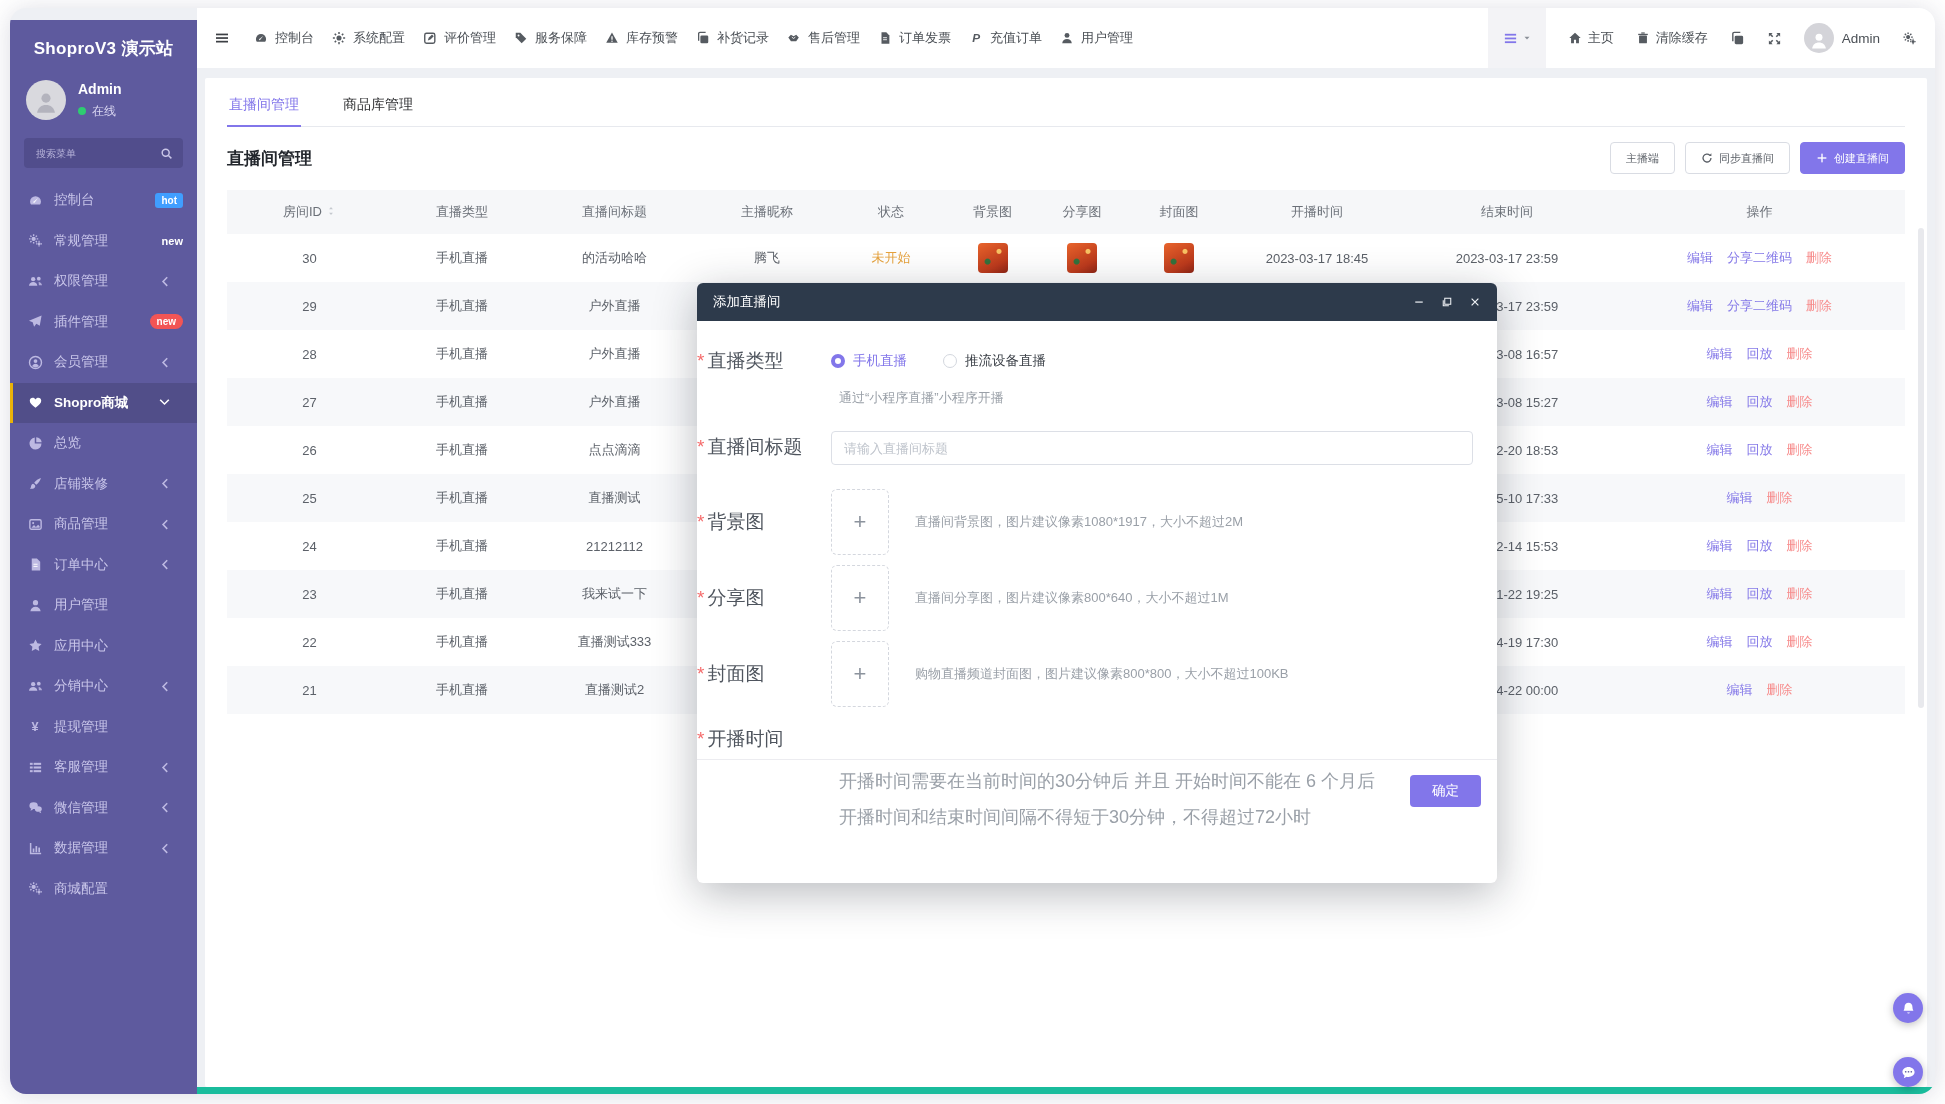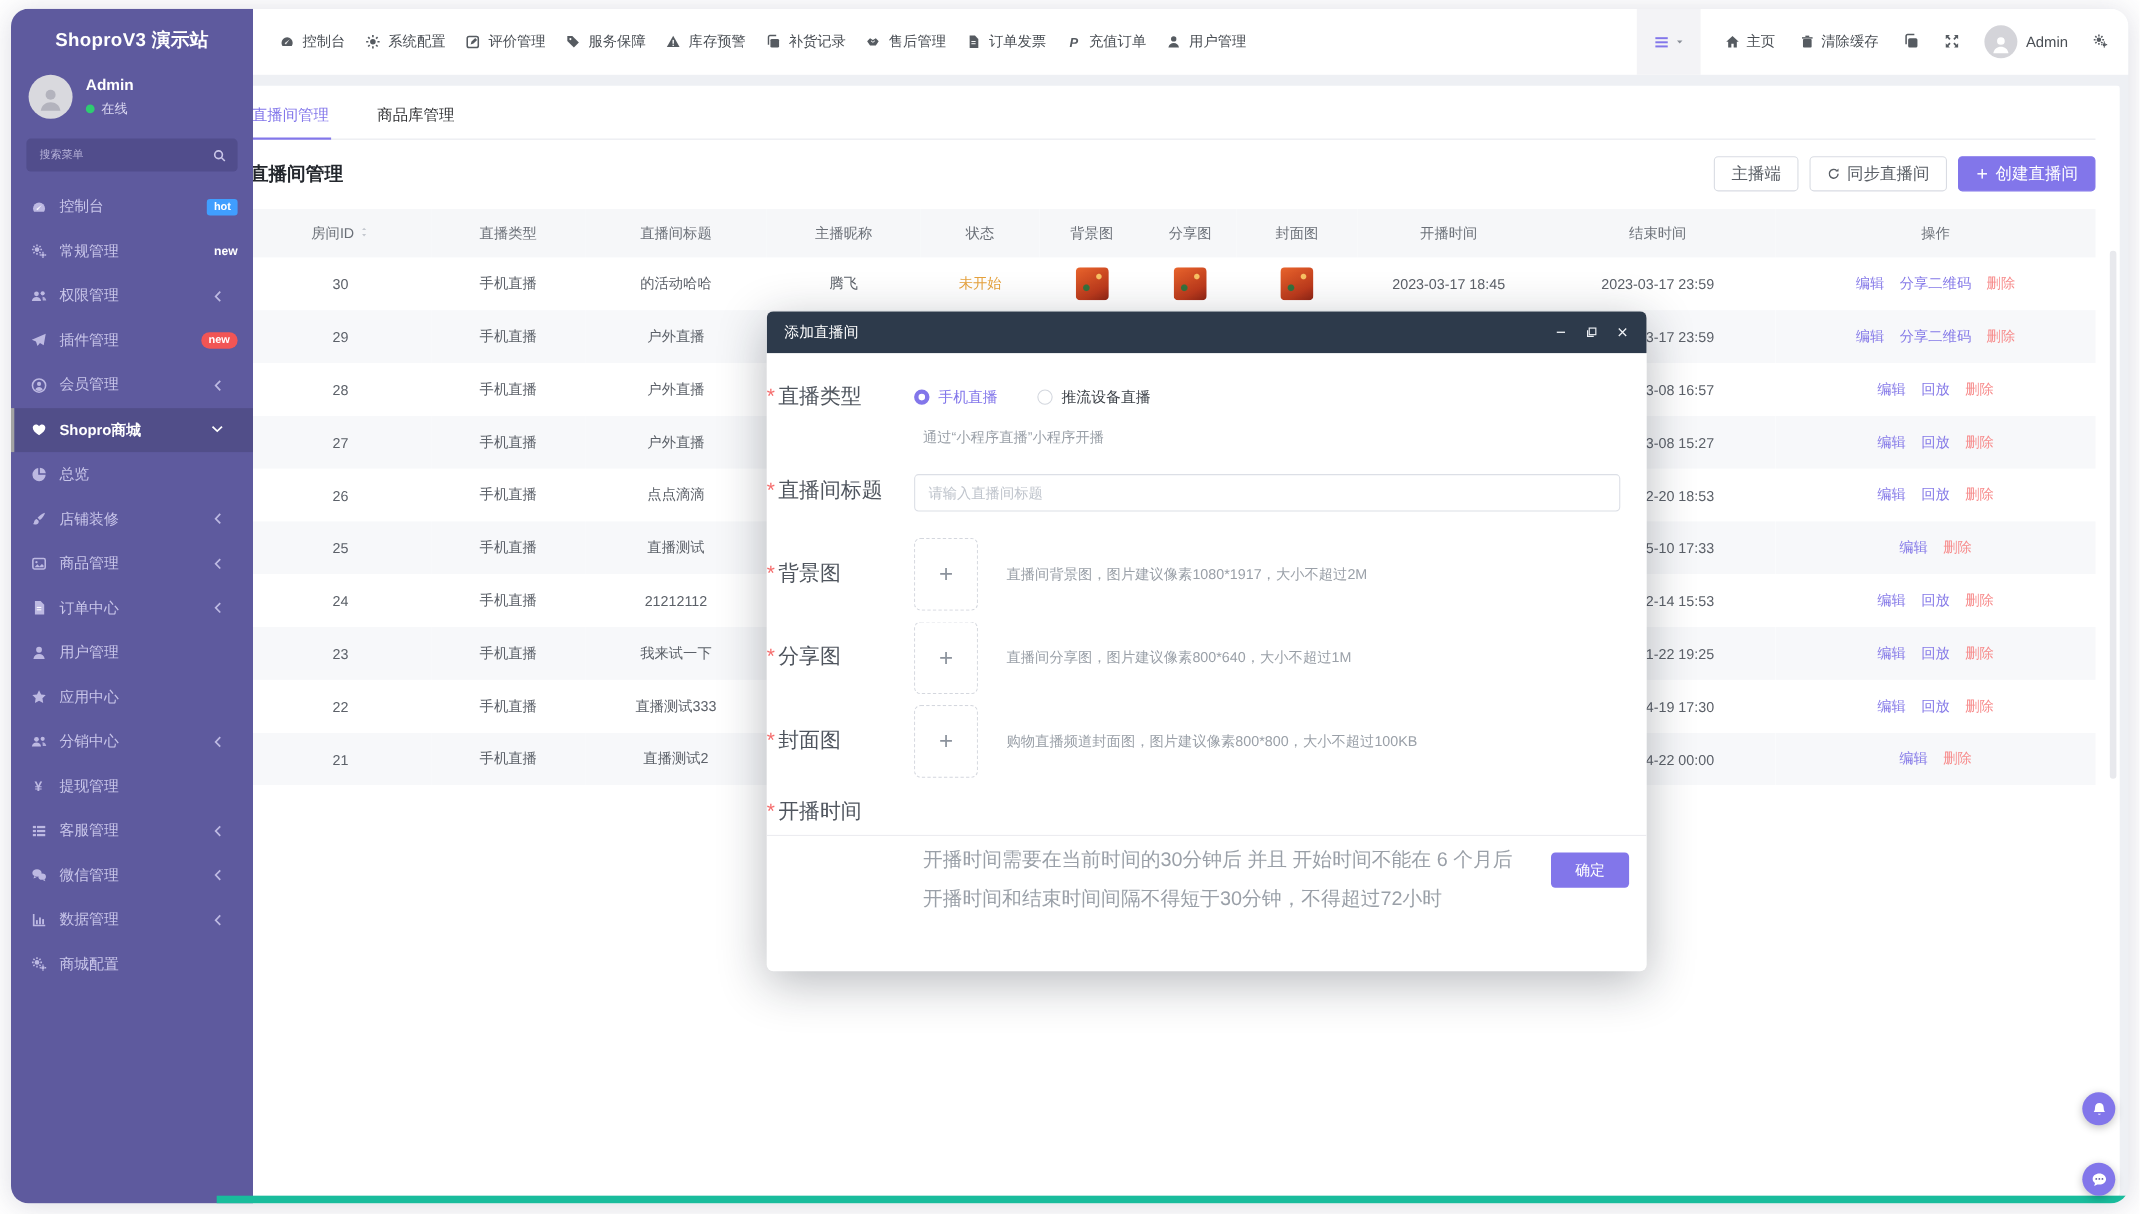--- a/index.html
+++ b/index.html
@@ -3,42 +3,42 @@
 <meta charset="utf-8">
 <style>
   html,body{margin:0;padding:0}
   body{width:1945px;height:1104px;background:#fff;overflow:hidden;
        font-family:"Liberation Sans","DejaVu Sans",sans-serif;position:relative}
   .app{position:absolute;left:10px;top:8px;width:1925px;height:1086px;border-radius:16px;
        box-shadow:0 2px 26px rgba(60,60,100,.18);overflow:hidden;background:#eef0f4}
   .ic{display:inline-block;vertical-align:middle;flex:none}
 
   
-  .sidebar{position:absolute;left:0;top:0;bottom:0;width:220px;background:var(--sidebar);z-index:5}
+  .sidebar{position:absolute;left:0;top:12px;bottom:0;width:187px;background:var(--sidebar);z-index:5}
   .brand{height:56px;display:flex;align-items:center;justify-content:center;color:#fff;
          font-size:17px;font-weight:bold;letter-spacing:.3px}
   .user{display:flex;align-items:center;padding:4px 16px 12px}
   .avatar{width:40px;height:40px;border-radius:50%;background:#d9d9de;position:relative;overflow:hidden;
           display:flex;align-items:center;justify-content:center;color:#b3b3bd}
   .avatar .ic{width:26px;height:26px;margin-top:6px}
   .uinfo{margin-left:12px}
   .uname{color:#fff;font-size:14px;font-weight:bold}
   .ustatus{display:flex;align-items:center;margin-top:6px;color:#dcd9f2;font-size:12px}
   .dot{width:8px;height:8px;border-radius:50%;background:var(--online);margin-right:6px}
   .search{margin:6px 14px 12px;background:var(--sidebar-dark);border-radius:4px;height:30px;
           display:flex;align-items:center;padding:0 10px}
   .search input{flex:1;background:transparent;border:none;outline:none;color:#e8e6f7;font-size:10px;min-width:0}
   .search input::placeholder{color:#b7b3d9}
   .search .ic{width:13px;height:13px;color:#cac6e8}
   .menu{margin-top:2px}
   .side-item{height:40.5px;display:flex;align-items:center;padding:0 14px 0 18px;
              color:#c9c6ea;font-size:13.5px;cursor:pointer}
   .side-item .ic{width:15px;height:15px;margin-right:11px;color:#bdb9e2}
   .side-label{flex:1;white-space:nowrap}
-  .side-item.active{background:rgba(0,0,0,.13);border-left:3px solid #a3a3a3;padding-left:15px;
+  .side-item.active{background:rgba(0,0,0,.13);border-left:3px solid #eab308;padding-left:15px;
                     color:#fff;font-weight:bold}
   .side-item.active .ic{color:#fff}
   .chev{width:11px;height:11px;color:#a9a5d2}
   .badge-blue{background:var(--hot);color:#fff;font-size:10px;font-weight:bold;
               padding:2px 6px;border-radius:3px}
   .badge-red{background:var(--new);color:#fff;font-size:10px;font-weight:bold;
              padding:2px 7px;border-radius:8px}
   .badge-plain{color:#fff;font-size:11px;font-weight:bold}
 
   
@@ -70,21 +70,21 @@
         position:relative;overflow:hidden}
   .bottom-strip{position:absolute;left:187px;right:0;bottom:0;height:7px;background:var(--teal);z-index:6}
   .tabs{display:flex;border-bottom:1px solid #e7e9ee;padding-top:8px}
   .tab{margin-right:40px;padding:10px 2px 12px;font-size:14px;color:#303133;position:relative;cursor:pointer}
   .tab.active{color:var(--accent)}
   .tab.active::after{content:'';position:absolute;left:0;right:0;bottom:-1px;height:2px;background:var(--accent)}
   .page-head{display:flex;align-items:center;margin:15px 0 16px}
   .page-title{font-size:17px;font-weight:bold;color:#23272d}
   .head-btns{margin-left:auto;display:flex;gap:10px}
   .btn{height:32px;display:inline-flex;align-items:center;padding:0 15px;border-radius:4px;
-       font-size:15px;border:1px solid #d9dce3;background:#fff;color:#5a5f66;cursor:pointer;white-space:nowrap}
+       font-size:11px;border:1px solid #d9dce3;background:#fff;color:#5a5f66;cursor:pointer;white-space:nowrap}
   .btn .ic{width:12px;height:12px;margin-right:6px}
   .btn.primary{background:var(--accent);border-color:var(--accent);color:#fff}
 
   table{width:100%;border-collapse:collapse;table-layout:fixed}
   thead th{height:42px;background:#f6f7f9;font-size:13px;color:#6b7078;font-weight:normal;text-align:center}
   tbody td{height:46px;text-align:center;font-size:13px;color:#5c6169;overflow:hidden;white-space:nowrap}
   tbody tr:nth-child(even) td{background:#f7f8fa}
   .st{color:var(--warning)}
   .sort{width:10px;height:12px;margin-left:4px;color:#c4c8cf;vertical-align:-1px}
   .thumb{display:inline-block;width:30px;height:30px;border-radius:4px;vertical-align:middle;

